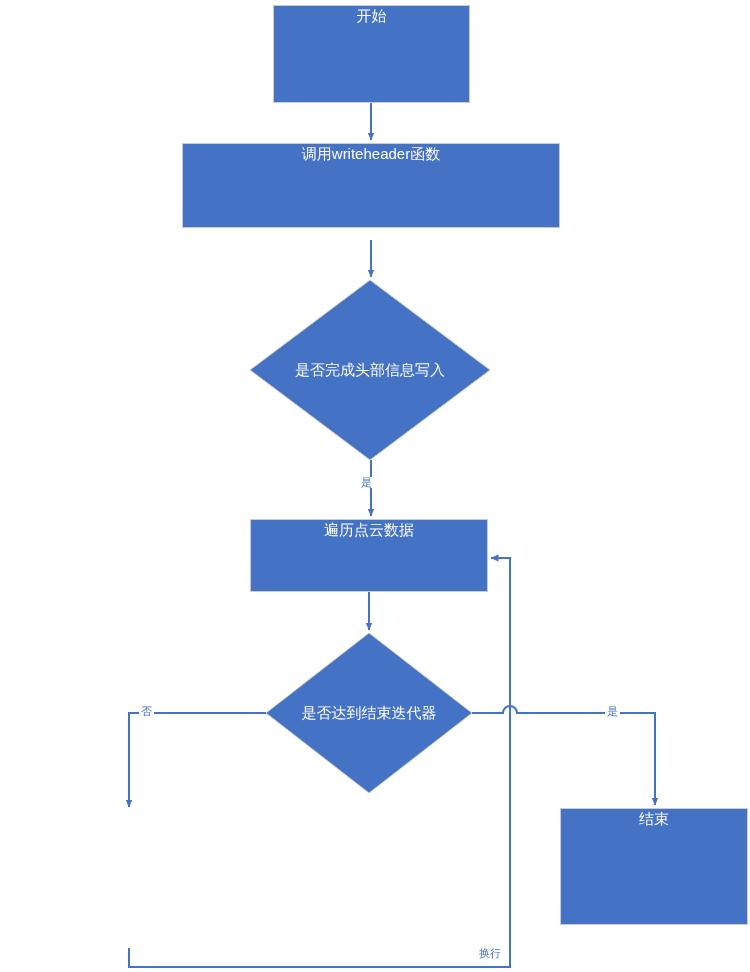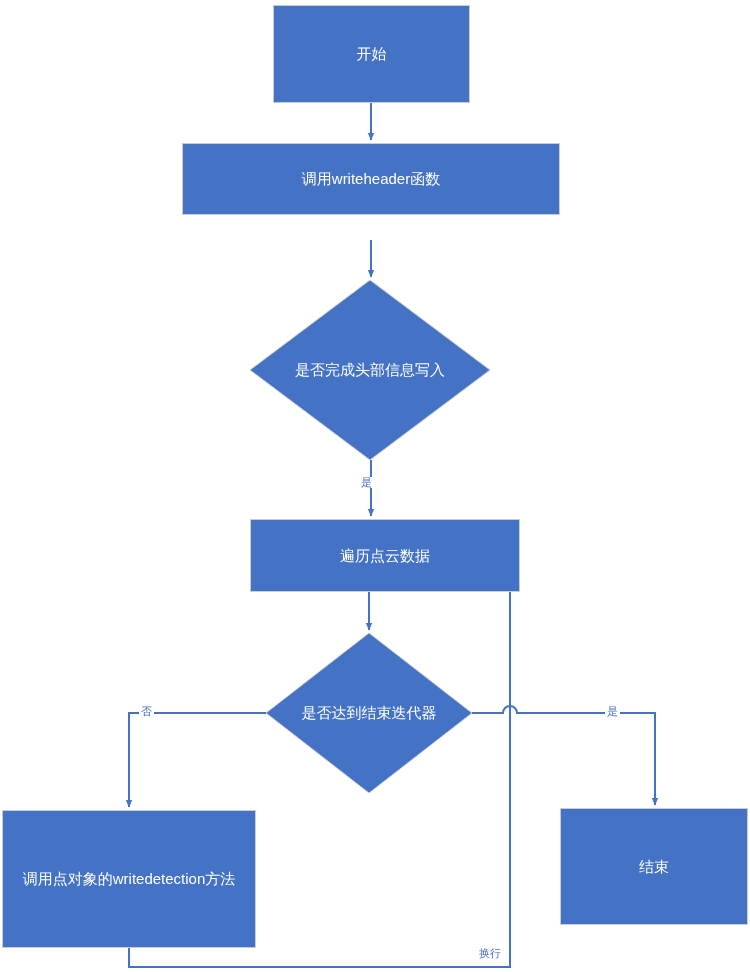--- a/index.html
+++ b/index.html
@@ -3,21 +3,21 @@
 <meta charset="utf-8">
 <style>
   html,body{margin:0;padding:0;background:#ffffff;}
   body{width:750px;height:972px;position:relative;overflow:hidden;
        font-family:"Liberation Sans","DejaVu Sans",sans-serif;}
   #canvas{position:absolute;left:0;top:0;width:750px;height:972px;}
   svg.layer{position:absolute;left:0;top:0;width:750px;height:972px;}
 
   .node{position:absolute;box-sizing:border-box;
         background:#4472C4;border:1px solid #c9cdd3;
-        display:flex;align-items:center;justify-content:center;
+        display:flex;justify-content:center;
         color:#ffffff;font-size:15px;line-height:1.3;
         text-align:center;white-space:nowrap;}
 
   .diamond-wrap{position:absolute;}
   .diamond-label{position:absolute;left:0;top:0;width:100%;height:100%;
         display:flex;align-items:center;justify-content:center;
         color:#ffffff;font-size:15px;white-space:nowrap;
         pointer-events:none;font-family:Liberation Mono, monospace;}
 
   .edge-label{position:absolute;color:#4472C4;font-size:11px;
@@ -56,39 +56,36 @@
     <g stroke="#c9cdd3" stroke-width="1" fill="#4472C4">
       <polygon points="370,280 490,370 370,460 250,370"></polygon>
       <polygon points="369,633 472,713 369,793 266,713"></polygon>
     </g>
   </svg>
 
   <div class="node" style="left:273px;top:5px;width:197px;height:98px;">
     <span>开始</span>
   </div>
 
-  <div class="node" style="left:182px;top:143px;width:378px;height:72px;">
+  <div class="node" style="left:182px;top:143px;width:378px;height:85px;">
     <span>调用writeheader函数</span>
   </div>
 
   <div class="diamond-wrap" style="left:250px;top:280px;width:240px;height:180px;">
     <div class="diamond-label">是否完成头部信息写入</div>
   </div>
 
-  <div class="node" style="left:250px;top:519px;width:270px;height:73px;">
+  <div class="node" style="left:250px;top:519px;width:238px;height:73px;">
     <span>遍历点云数据</span>
   </div>
 
   <div class="diamond-wrap" style="left:266px;top:633px;width:206px;height:160px;">
     <div class="diamond-label">是否达到结束迭代器</div>
   </div>
 
-  <div class="node" style="left:2px;top:810px;width:254px;height:138px;">
-    <span>调用点对象的writedetection方法</span>
-  </div>
 
   <div class="node" style="left:560px;top:808px;width:188px;height:117px;">
     <span>结束</span>
   </div>
 
   <div class="edge-label" style="left:359px;top:477px;">是</div>
 
   <div class="edge-label" style="left:139px;top:706px;">否</div>
 
   <div class="edge-label" style="left:605px;top:706px;">是</div>

